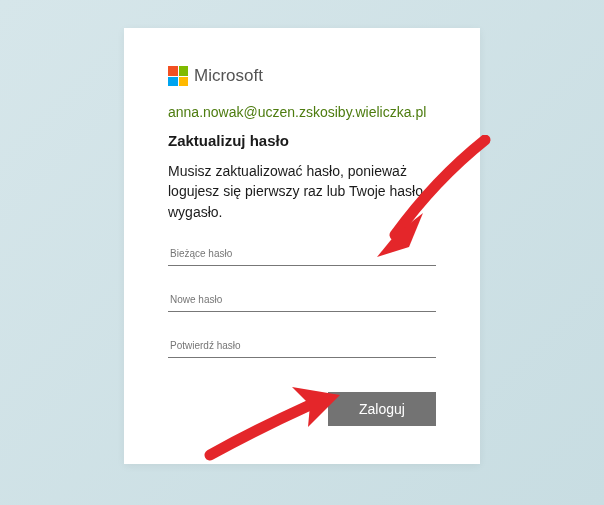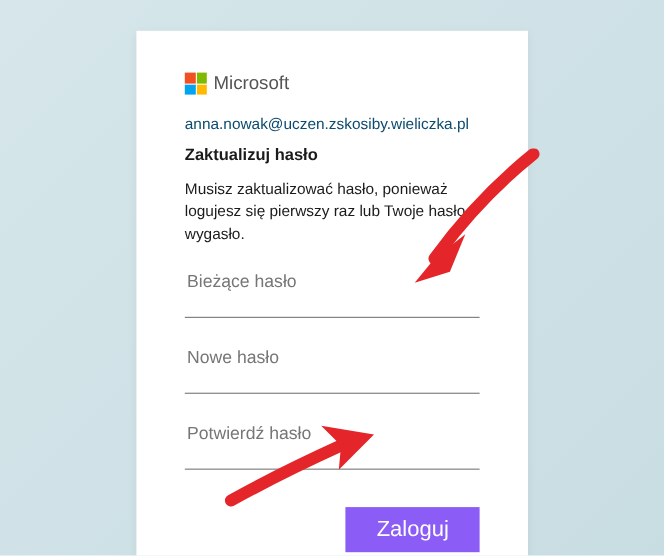--- a/index.html
+++ b/index.html
@@ -51,21 +51,21 @@
     .brand-logo .sq4 { background: #ffb900; }
 
     .brand-text {
       font-size: 17px;
       color: #545454;
       font-weight: 500;
     }
 
     .user-email {
       font-size: 14px;
-      color: #0c4a6e;
+      color: #4d7c0f;
       margin-bottom: 12px;
     }
 
     .title {
       font-size: 15px;
       font-weight: 600;
       color: #1b1b1b;
       margin-bottom: 12px;
     }
 
@@ -73,44 +73,44 @@
       font-size: 14px;
       color: #1b1b1b;
       line-height: 1.45;
       margin-bottom: 20px;
     }
 
     .field {
       width: 100%;
       border: none;
       border-bottom: 1px solid #777777;
-      padding: 6px 2px 22px 2px;
-      font-size: 16px;
+      padding: 6px 2px 6px 2px;
+      font-size: 10px;
       color: #1b1b1b;
       background: transparent;
       outline: none;
       font-family: inherit;
       margin-bottom: 22px;
     }
 
     .field::placeholder {
       color: #767676;
     }
 
     .actions {
       display: flex;
       justify-content: flex-end;
       margin-top: 12px;
     }
 
     .btn-primary {
-      background: #8b5cf6;
+      background: #737373;
       color: #ffffff;
       border: none;
-      font-size: 20px;
+      font-size: 14px;
       padding: 9px 28px;
       cursor: pointer;
       font-family: inherit;
       min-width: 108px;
     }
 
     
     .annot-arrow {
       position: absolute;
       pointer-events: none;

